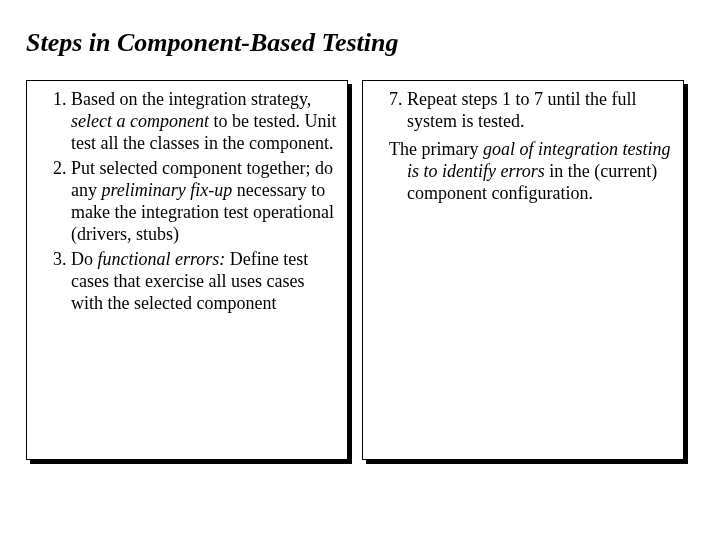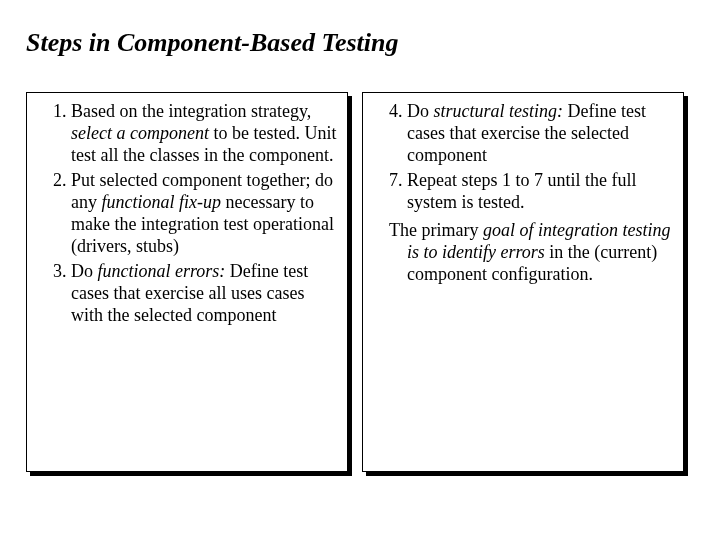--- a/index.html
+++ b/index.html
@@ -13,21 +13,21 @@
     overflow: hidden;
   }
   .slide {
     padding: 20px 26px 0 26px;
     box-sizing: border-box;
   }
   .title {
     font-size: 26px;
     font-weight: bold;
     font-style: italic;
-    margin: 8px 0 34px 0;
+    margin: 8px 0 22px 0;
   }
   .columns {
     display: flex;
     gap: 14px;
   }
   .panel {
     position: relative;
     width: 322px;
     height: 380px;
   }
@@ -65,28 +65,27 @@
 
 <div class="slide">
   <div class="title">Steps in Component-Based Testing</div>
 
   <div class="columns">
 
     <div class="panel">
       <div class="shadow"></div>
       <div class="box">
         <div class="item"><span>1. Based on the integration strategy, </span><span class="i">select a component</span><span> to be tested. Unit test all the classes in the component.</span></div>
-        <div class="item"><span>2. Put selected component together; do any </span><span class="i">functional fix-up</span><span> necessary to make the integration test operational (drivers, stubs)</span></div>
+        <div class="item"><span>2. Put selected component together; do any </span><span class="i">preliminary fix-up</span><span> necessary to make the integration test operational (drivers, stubs)</span></div>
         <div class="item"><span>3. Do </span><span class="i">functional errors:</span><span> Define test cases that exercise all uses cases with the selected component</span></div>
       </div>
     </div>
 
     <div class="panel">
       <div class="shadow"></div>
       <div class="box">
-        <div class="item"><span>4. Do </span><span class="i">structural testing:</span><span> Define test cases that exercise the selected component</span></div>
         <div class="item">7. Repeat steps 1  to 7 until the full system is tested.</div>
         <div class="para"><span>The primary </span><span class="i">goal of integration testing is to identify errors</span><span> in the (current) component configuration.</span></div>
       </div>
     </div>
 
   </div>
 </div>
 
 </body></html>

